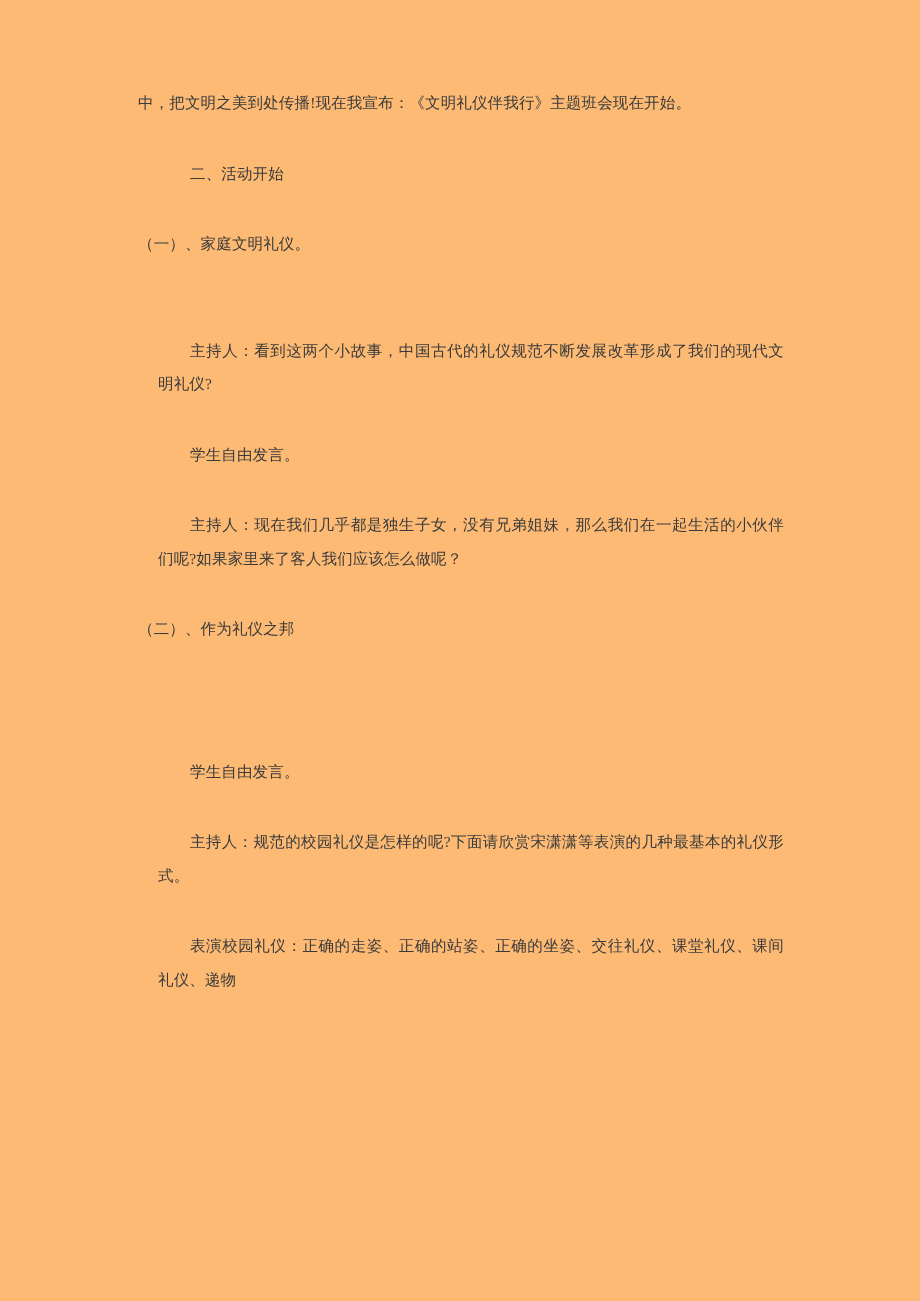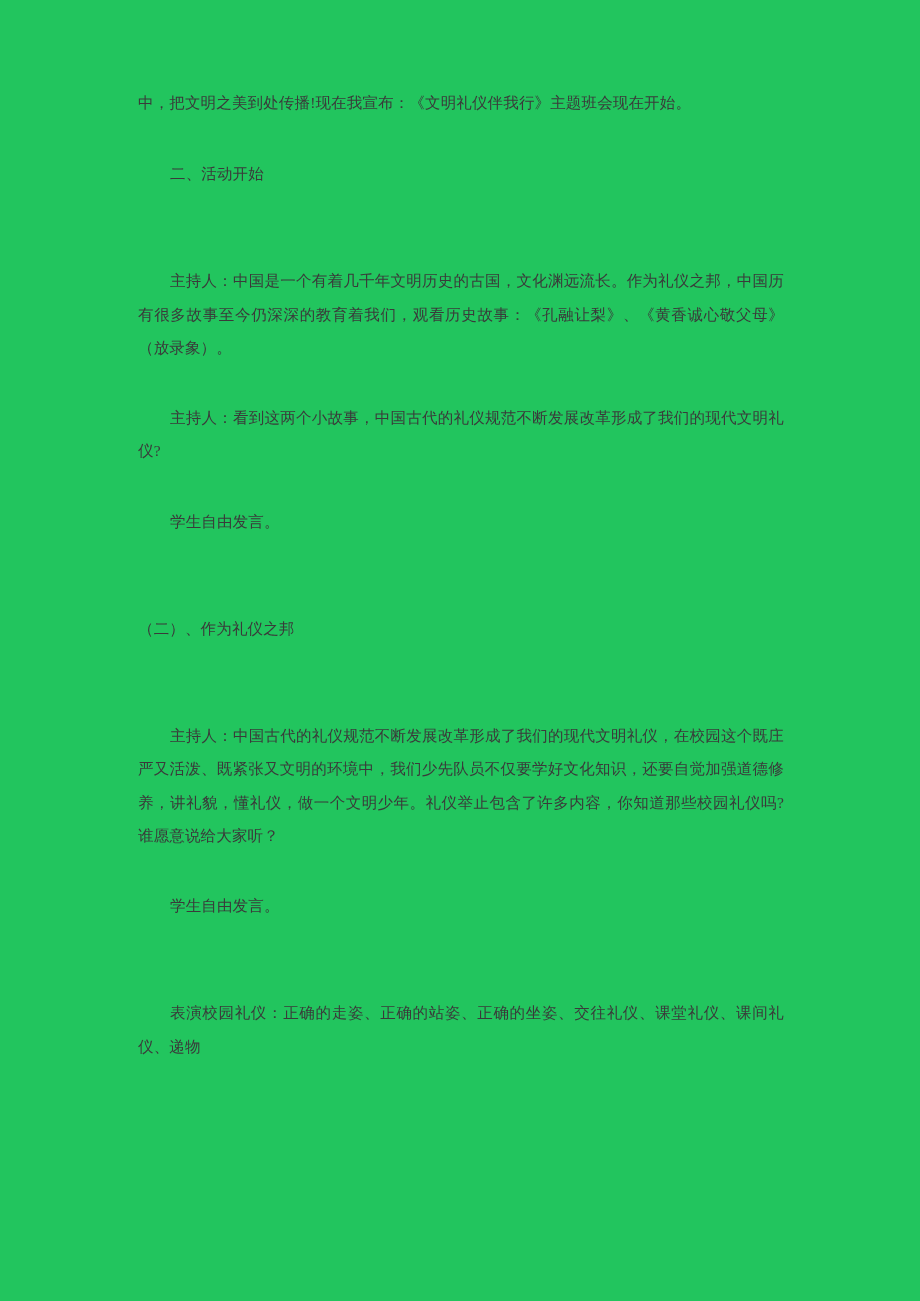--- a/index.html
+++ b/index.html
@@ -15,21 +15,21 @@
     overflow: hidden;
     font-family: "Liberation Serif", "DejaVu Serif", serif;
     color: #ララ;
   }
   .page {
     position: absolute;
     left: 0;
     top: 0;
     width: 920px;
     height: 1301px;
-    background: #22c55e;
+    background: #fdba74;
   }
   .content {
     position: absolute;
     left: 138px;
     top: 86px;
     width: 646px;
   }
   
   p.para {
     margin: 0;
@@ -39,62 +39,64 @@
     color: #3a3a3a;
     text-align: justify;
     text-justify: inter-character;
     letter-spacing: 0.15px;
     word-break: break-all;
     white-space: normal;
   }
   
   p.indent {
     text-indent: 32px;
+    margin-left: 20px;
   }
   p.noindent {
     text-indent: 0;
   }
   
   .gap-sm { height: 36px; }
   .gap-md { height: 37px; }
 </style>
 </head>
 <body>
 
 <div class="page">
   <div class="content">
 
     <p class="para noindent">中，把文明之美到处传播!现在我宣布：《文明礼仪伴我行》主题班会现在开始。</p>
     <div class="gap-md"></div>
 
     <p class="para indent">二、活动开始</p>
     <div class="gap-md"></div>
 
+    <p class="para noindent">（一）、家庭文明礼仪。</p>
     <div class="gap-md"></div>
 
-    <p class="para indent">主持人：中国是一个有着几千年文明历史的古国，文化渊远流长。作为礼仪之邦，中国历有很多故事至今仍深深的教育着我们，观看历史故事：《孔融让梨》、《黄香诚心敬父母》（放录象）。</p>
     <div class="gap-sm"></div>
 
     <p class="para indent">主持人：看到这两个小故事，中国古代的礼仪规范不断发展改革形成了我们的现代文明礼仪?</p>
     <div class="gap-md"></div>
 
     <p class="para indent">学生自由发言。</p>
     <div class="gap-md"></div>
 
+    <p class="para indent">主持人：现在我们几乎都是独生子女，没有兄弟姐妹，那么我们在一起生活的小伙伴们呢?如果家里来了客人我们应该怎么做呢？</p>
     <div class="gap-md"></div>
 
     <p class="para noindent">（二）、作为礼仪之邦</p>
     <div class="gap-md"></div>
 
     <div class="gap-sm"></div>
 
-    <p class="para indent">主持人：中国古代的礼仪规范不断发展改革形成了我们的现代文明礼仪，在校园这个既庄严又活泼、既紧张又文明的环境中，我们少先队员不仅要学好文化知识，还要自觉加强道德修养，讲礼貌，懂礼仪，做一个文明少年。礼仪举止包含了许多内容，你知道那些校园礼仪吗?谁愿意说给大家听？</p>
     <div class="gap-sm"></div>
 
     <p class="para indent">学生自由发言。</p>
     <div class="gap-md"></div>
 
+    <p class="para indent">主持人：规范的校园礼仪是怎样的呢?下面请欣赏宋潇潇等表演的几种最基本的礼仪形式。</p>
     <div class="gap-md"></div>
 
     <p class="para indent">表演校园礼仪：正确的走姿、正确的站姿、正确的坐姿、交往礼仪、课堂礼仪、课间礼仪、递物</p>
 
   </div>
 </div>
 
 </body></html>

